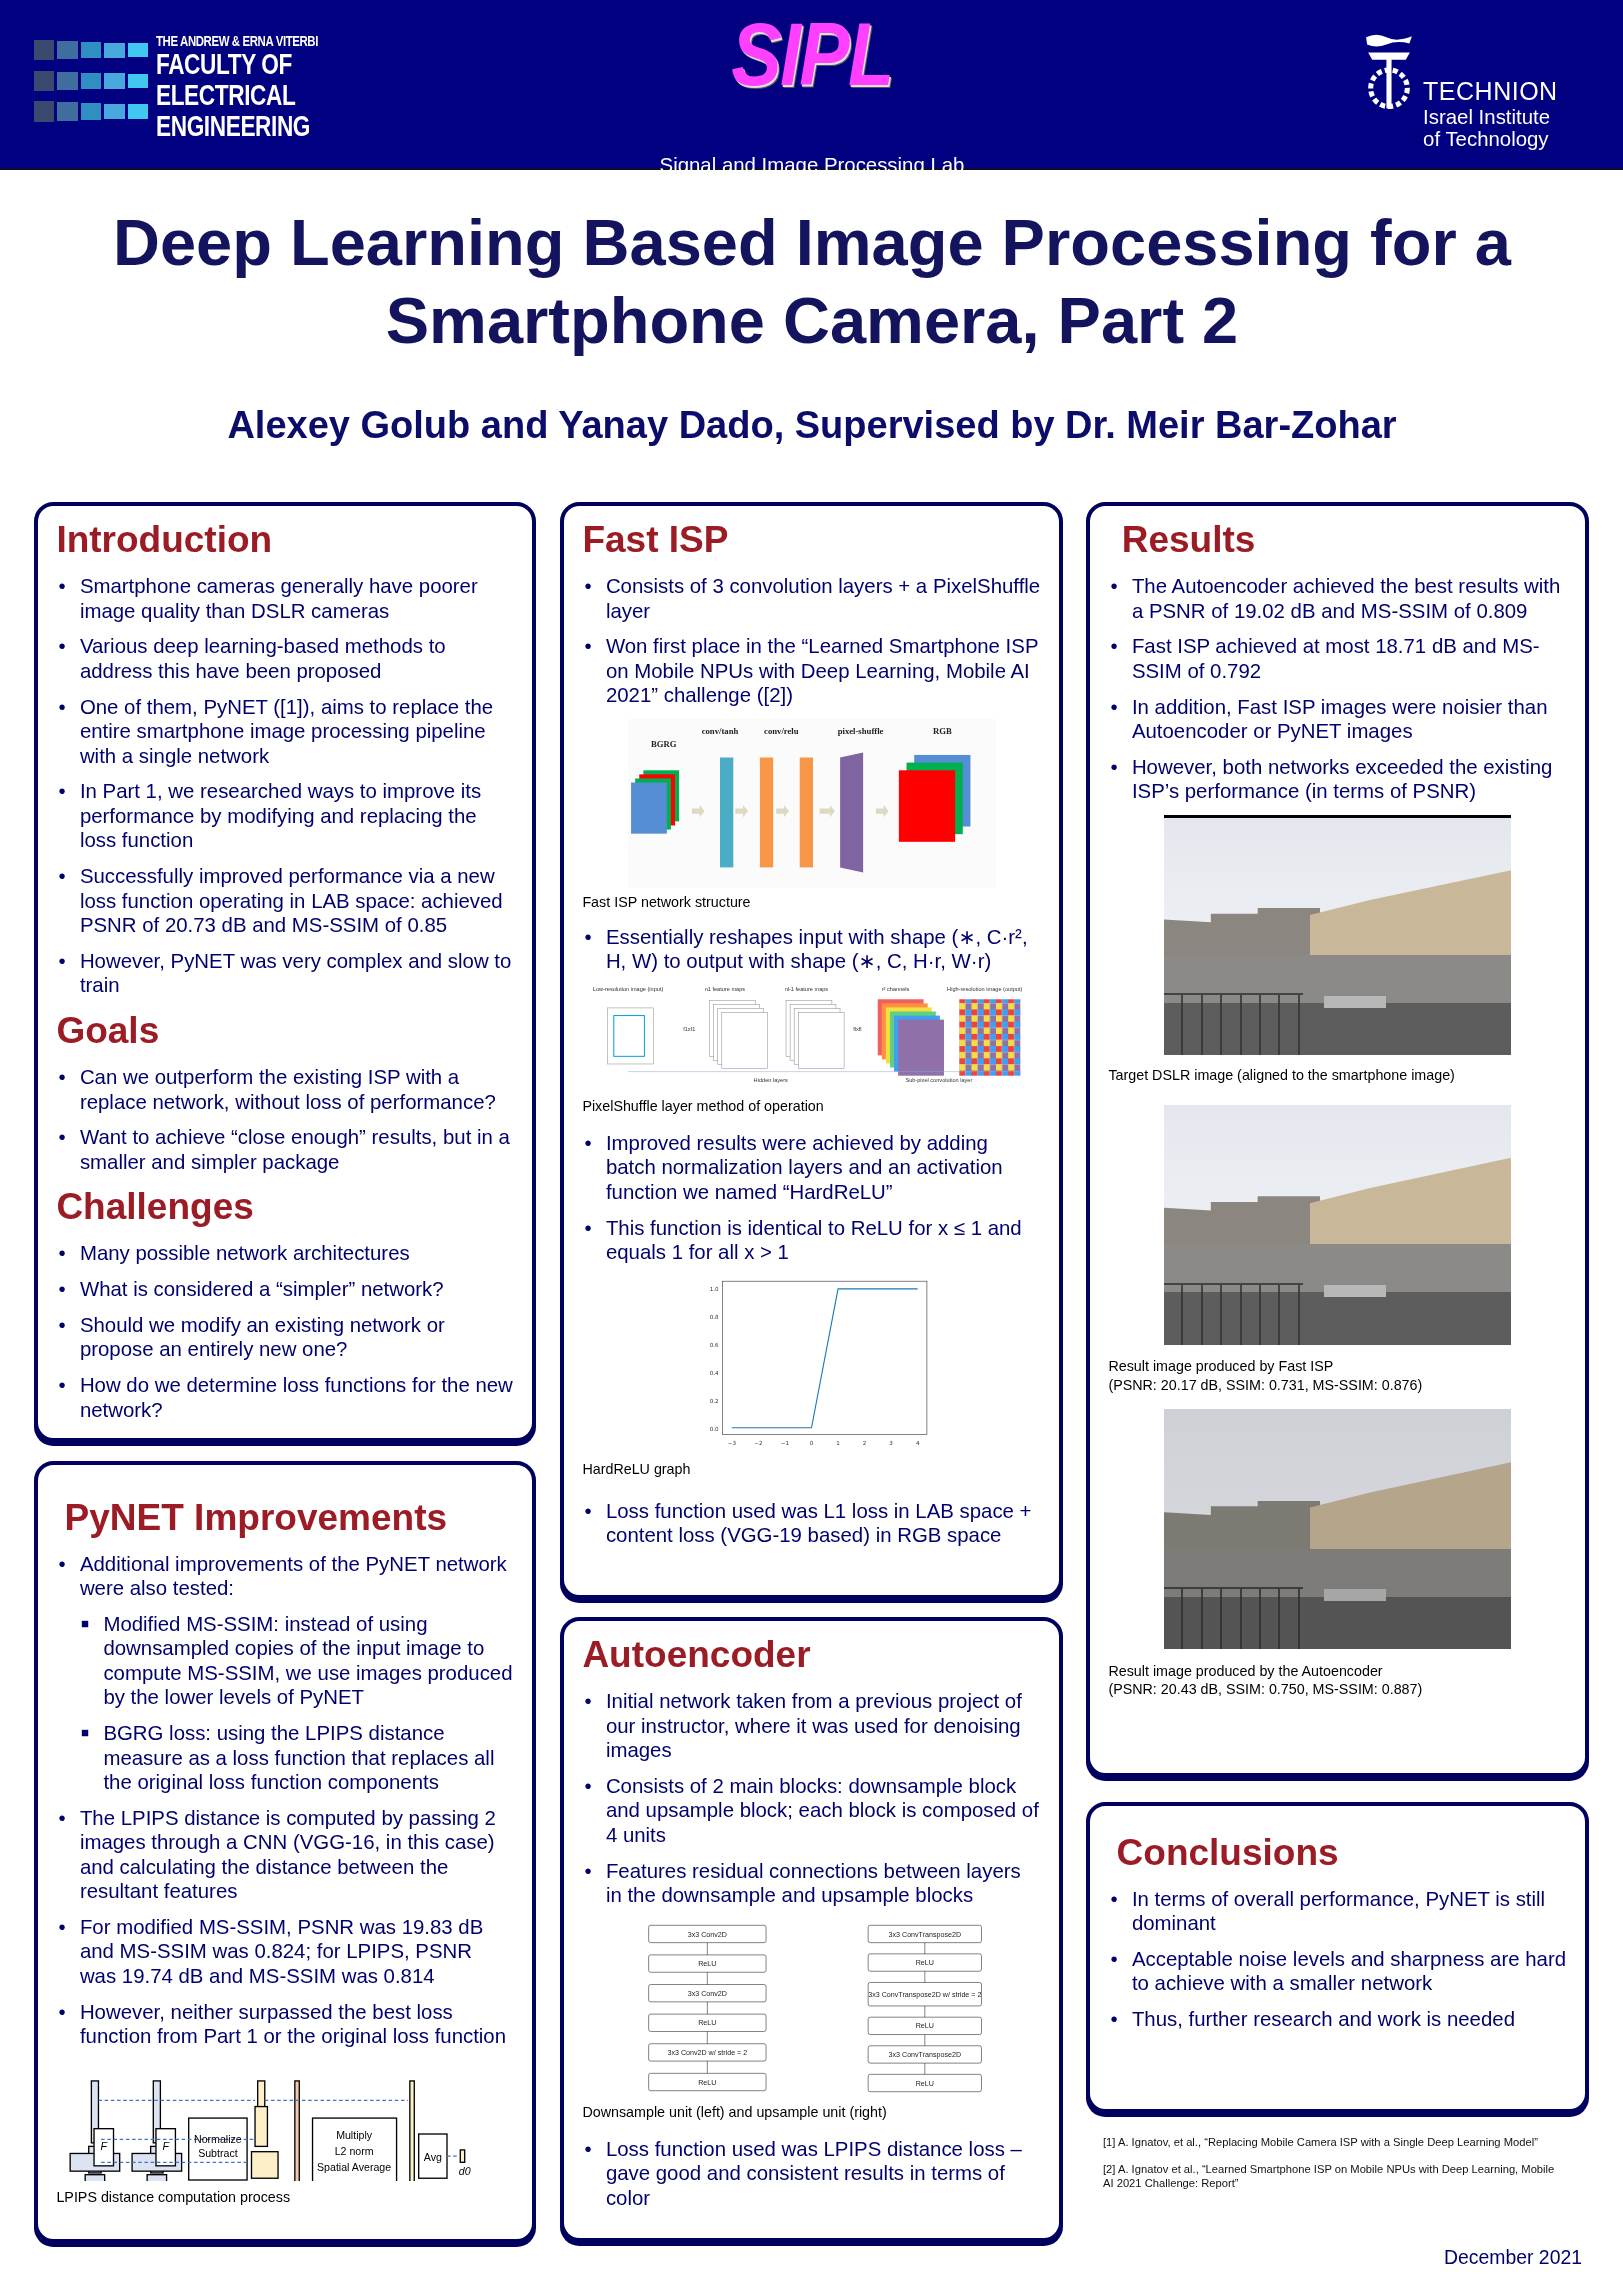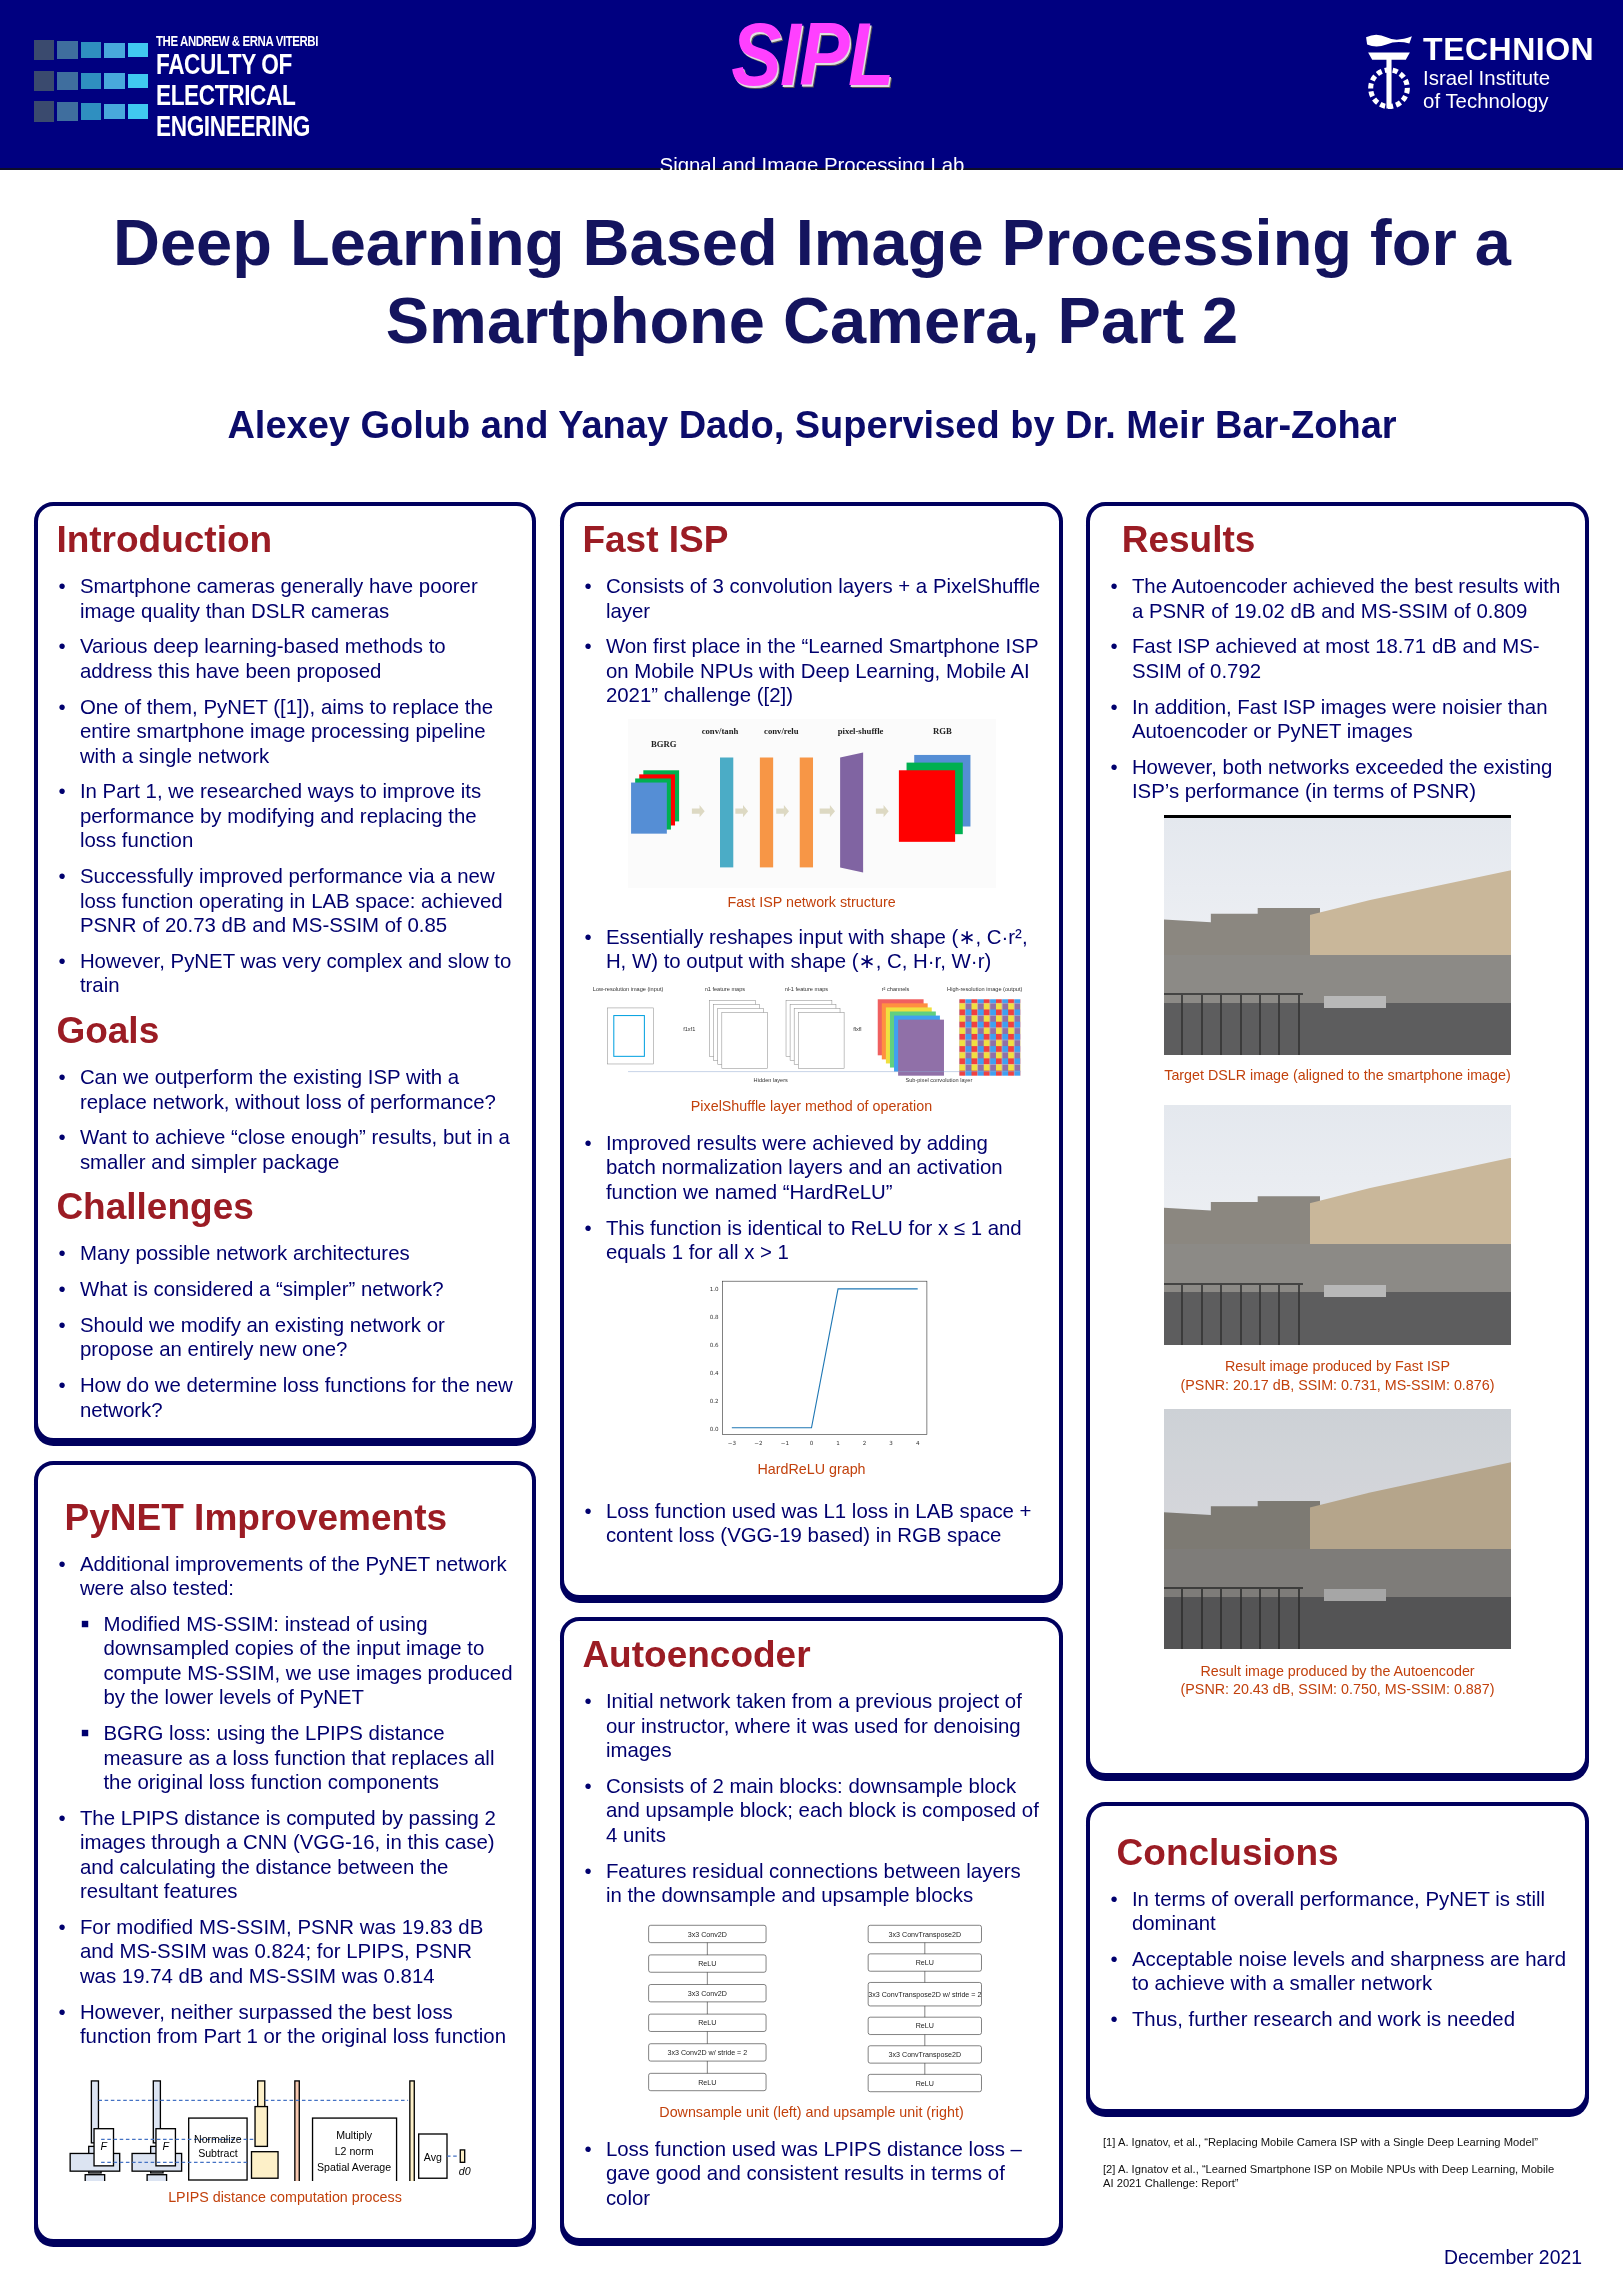--- a/index.html
+++ b/index.html
@@ -17,37 +17,37 @@
   .fee-text .big { font-size: 29px; display: block; transform: scaleX(0.78); transform-origin: left; margin-top: 2px; letter-spacing: -0.5px; }
 
   .sipl { position: absolute; left: 628px; top: 10.2px; width: 368px; text-align: center; }
   .sipl-word { font-family: "Liberation Sans", sans-serif; font-weight: bold; font-style: italic; font-size: 89px; color: #ff40ff; line-height: 1; letter-spacing: -2px; text-shadow: 1.5px 2px 0 #e0e0e0, 2.6px 3.1px 0 #555; transform: scaleX(0.85); display: inline-block; }
   .sipl-wave { margin: 0 auto; width: 225px; height: 51px; display: block; }
   .sipl-sub { color: #fff; font-size: 20.4px; margin-top: 4.1px; }
 
   .technion { position: absolute; left: 1361px; top: 32px; display: flex; align-items: flex-start; }
   .technion-mark { width: 56px; height: 87px; margin-right: 6.1px; }
   .technion-text { color: #fff; line-height: 1.1; }
-  .technion-text .t1 { font-size: 32px; font-weight: bold; letter-spacing: 0.5px; }
+  .technion-text .t1 { font-size: 25px; font-weight: normal; letter-spacing: 0.5px; margin-top: 46px; }
   .technion-text .t2 { font-size: 20.4px; }
 
   
   .title { position: absolute; left: 0; top: 204px; width: 1624px; text-align: center; font-weight: bold; font-size: 65px; color: #14145e; line-height: 78px; }
   .authors { position: absolute; left: 0; top: 404px; width: 1624px; text-align: center; font-weight: bold; font-size: 38px; color: #0c0c6a; }
 
   
   .panel { position: absolute; background: #fff; border: 4.1px solid #00005e; border-radius: 19.4px; box-shadow: 0 4.1px 0 #00005e; padding: 12.3px 18.4px 10.2px 18.4px; }
   .panel h2 { color: #9b1c24; font-size: 37px; font-weight: bold; margin: 2px 0 13.3px 0; line-height: 1.1; }
   .panel h2.inner { margin-top: 13.3px; }
   ul.bul { list-style: none; }
   ul.bul li { position: relative; padding-left: 23.5px; font-size: 20.4px; line-height: 24.5px; color: #00006e; margin-bottom: 11.2px; }
   ul.bul li::before { content: "•"; position: absolute; left: 2px; top: 0; font-size: 20.4px; }
   ul.bul li.sub { margin-left: 24.5px; padding-left: 22.5px; }
   ul.bul li.sub::before { content: "■"; font-size: 13.3px; left: 0; top: 0; }
-  .caption { text-align: center; font-size: 14.3px; color: #c2410c; line-height: 18.4px; }
+  .caption { text-align: left; font-size: 14.3px; color: #000000; line-height: 18.4px; }
 
   
   .fig { display: block; margin: 0 auto; }
   .photo { display: block; margin: 0 auto; width: 347px; height: 240px; position: relative; overflow: hidden; border-top: 3.1px solid #000; }
   .photo .sky { position: absolute; left: 0; top: 0; width: 100%; height: 60%; background: linear-gradient(#e4e8ee, #eef0f4); }
   .photo .bldg-r { position: absolute; right: 0; top: 22%; width: 58%; height: 42%; background: #c9b79a; clip-path: polygon(0 45%, 30% 30%, 100% 0, 100% 100%, 0 100%); }
   .photo .bldg-l { position: absolute; left: 0; top: 38%; width: 45%; height: 24%; background: #8b8780; clip-path: polygon(0 20%, 30% 25%, 30% 10%, 60% 10%, 60% 0, 100% 0, 100% 100%, 0 100%); }
   .photo .wall { position: absolute; left: 0; top: 58%; width: 100%; height: 22%; background: #8c8a86; }
   .photo .ground { position: absolute; left: 0; top: 78%; width: 100%; height: 22%; background: #5d5d5e; }
   .photo .rail { position: absolute; left: 0; top: 74%; width: 40%; height: 26%; border-top: 2px solid #333; background: repeating-linear-gradient(90deg, transparent 0 17.4px, #333 17.4px 19.4px); opacity: .8; }

